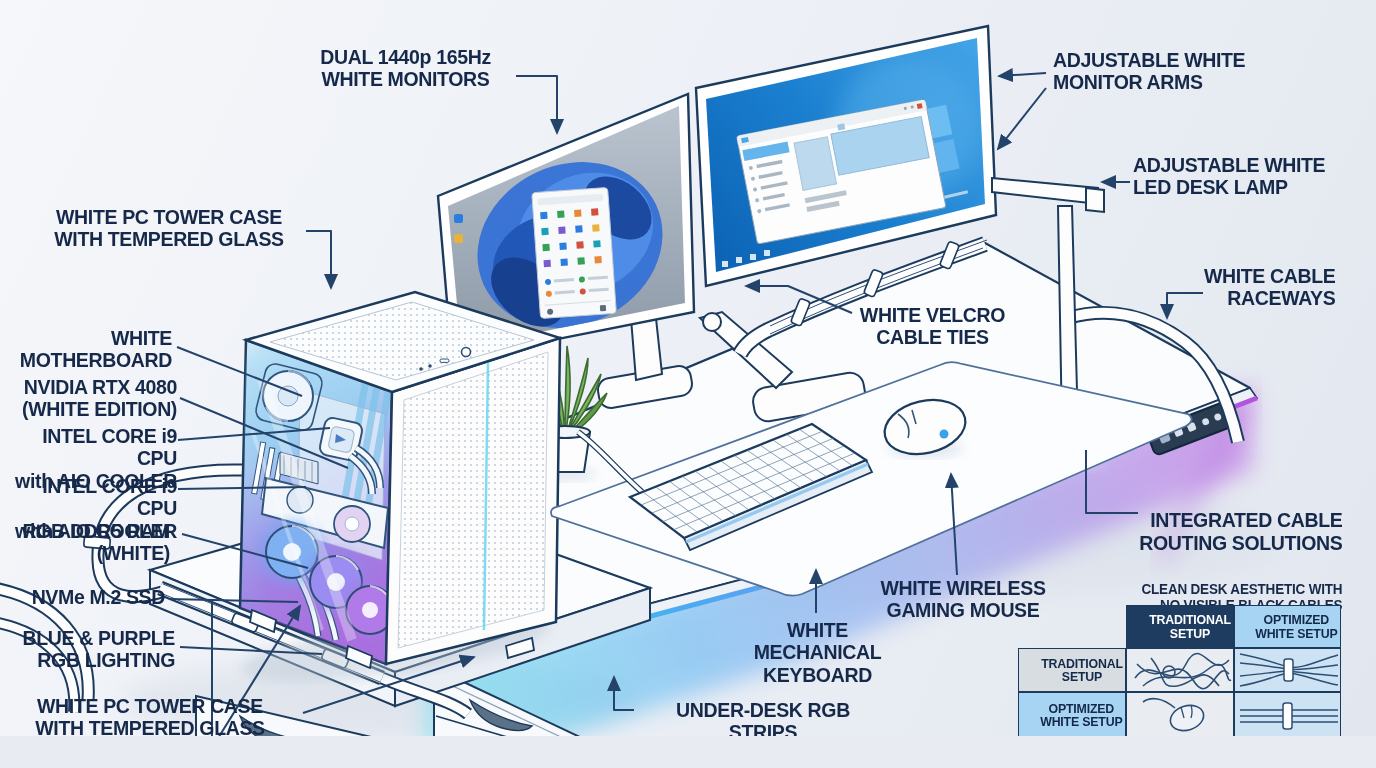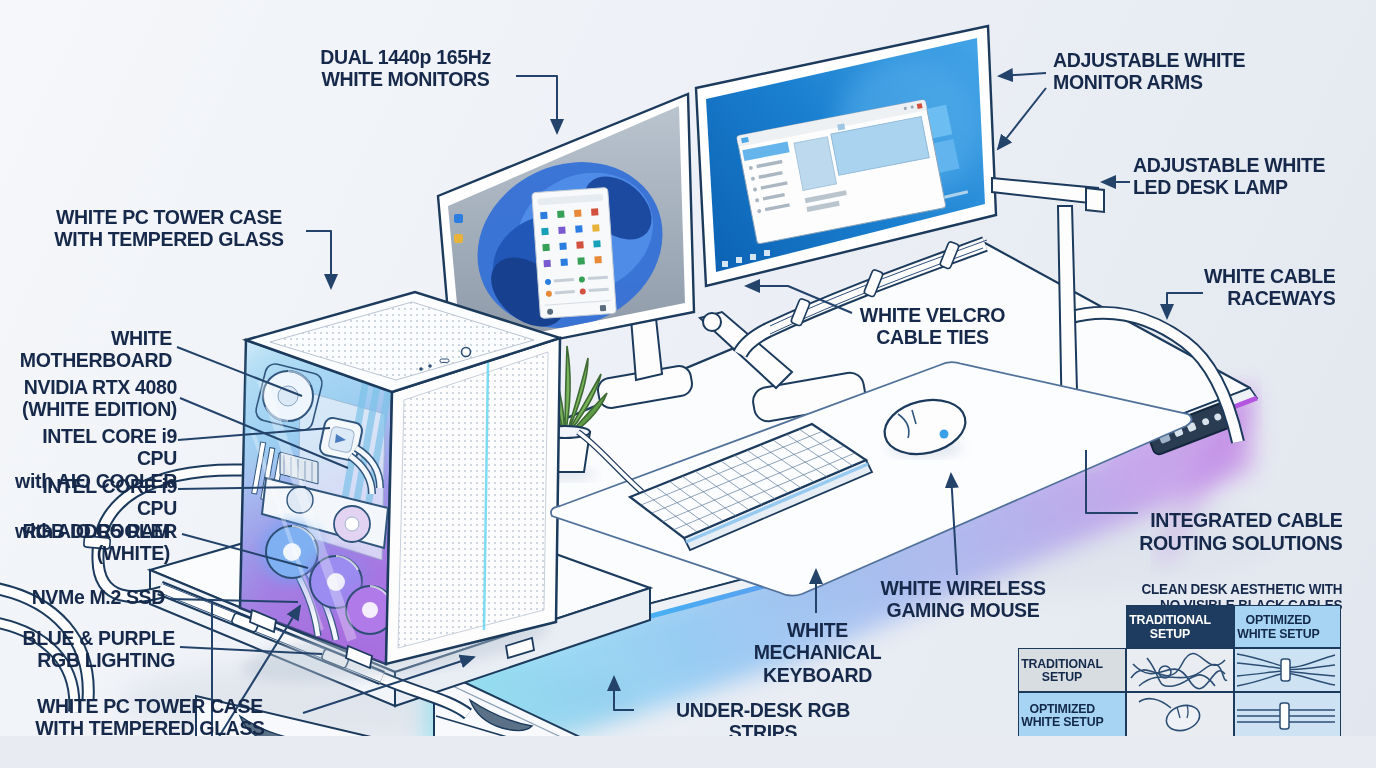--- a/index.html
+++ b/index.html
@@ -9,21 +9,21 @@
   .scene{position:absolute;left:0;top:0;z-index:1;}
   .lab{position:absolute;z-index:3;font:700 21px/1.06 "Liberation Sans",sans-serif;
        color:#16294a;letter-spacing:-0.4px;white-space:pre-line;}
   .lab.c{text-align:center;transform:scaleX(.93);transform-origin:50% 0;}
   .lab.l{text-align:left;transform:scaleX(.93);transform-origin:0 0;}
   .lab.r{text-align:right;transform:scaleX(.93);transform-origin:100% 0;}
   .lab .sub{font-size:14.5px;letter-spacing:-0.2px;margin-top:5px;line-height:1.12;}
   
   .cmp{position:absolute;z-index:4;left:1018px;top:605px;width:323px;height:133px;
        display:grid;grid-template-columns:108px 108px 107px;grid-template-rows:43px 44px 46px;}
-  .cmp>div{border:1.6px solid #1b3a5c;display:flex;align-items:center;justify-content:flex-start;overflow:hidden;}
+  .cmp>div{border:1.6px solid #1b3a5c;display:flex;align-items:center;justify-content:flex-end;overflow:hidden;}
   .cmp>.corner{border:none;background:transparent;}
   .tcell{font:700 13px/1.03 "Liberation Sans",sans-serif;color:#13294a;letter-spacing:-0.2px;
          text-align:center;white-space:pre-line;transform:scaleX(.95);}
   .hdk{background:#1e3c5f;} .hdk .tcell{color:#fff;}
   .hbl{background:#a6d4f2;} .hgr{background:#d8dde2;}
   .cgl{background:#e9edf1;} .cbl{background:#cde3f4;}
 </style>
 </head>
 <body>
 

